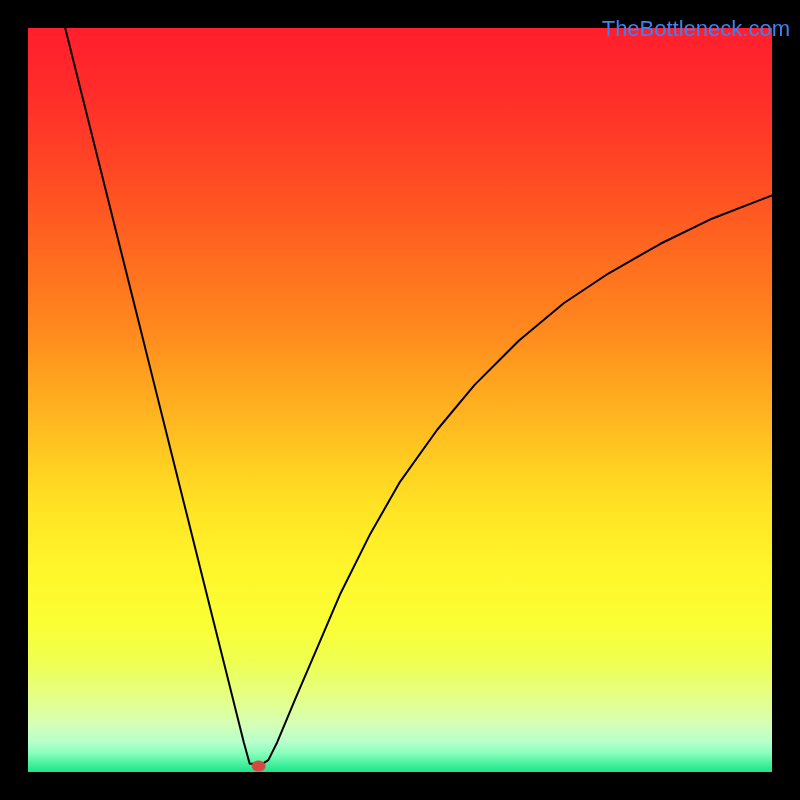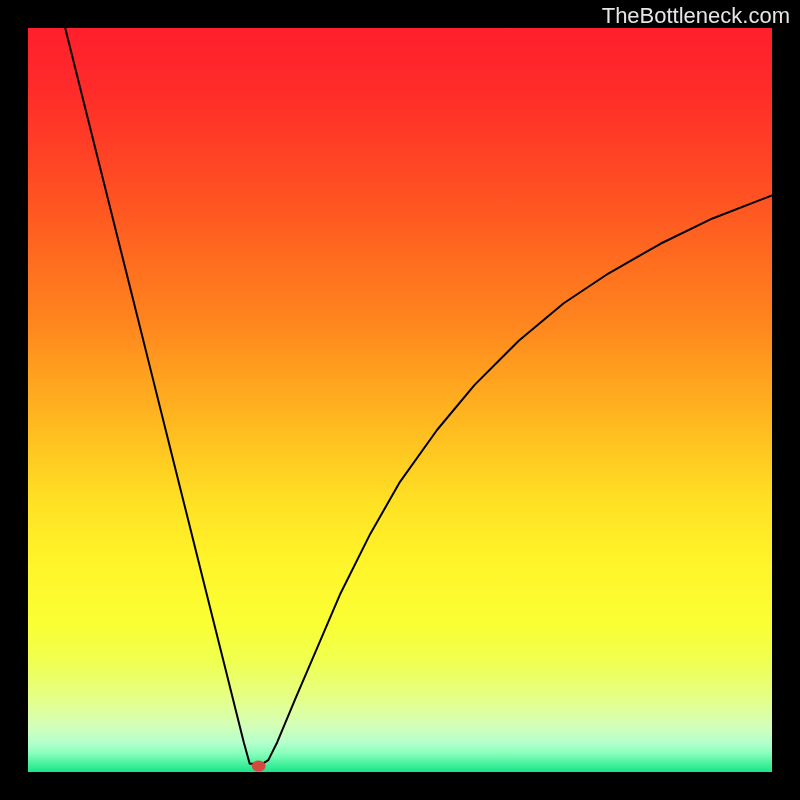--- a/index.html
+++ b/index.html
@@ -12,23 +12,23 @@
     font-family: Arial, Helvetica, sans-serif;
   }
   .outer {
     position: relative;
     width: 800px;
     height: 800px;
     background: #000;
   }
   .watermark {
     position: absolute;
-    top: 3px;
+    top: 16px;
     right: 10px;
-    color: #e5e5e5;
+    color: #3b82f6;
     font-size: 22px;
     font-weight: 500;
     z-index: 10;
   }
   .plot-wrap {
     position: absolute;
     left: 28px;
     top: 28px;
     width: 744px;
     height: 744px;

